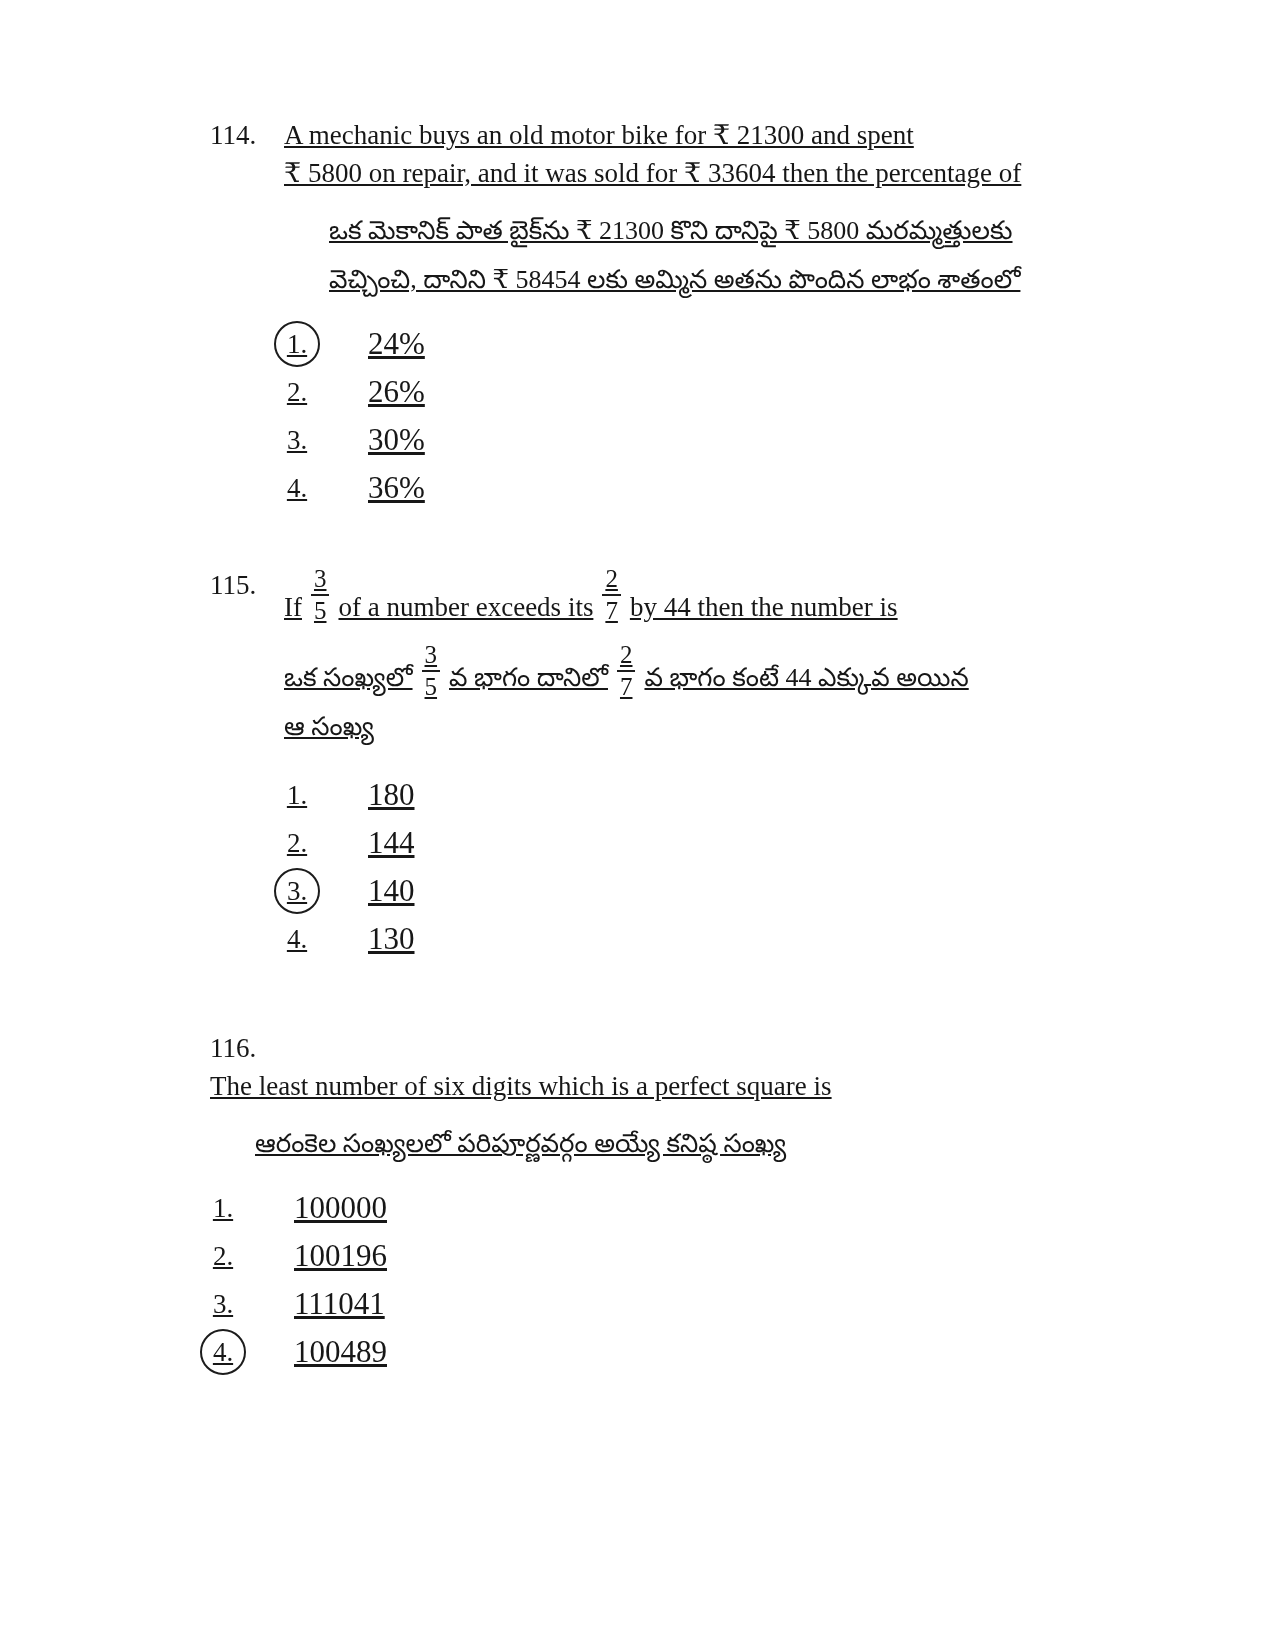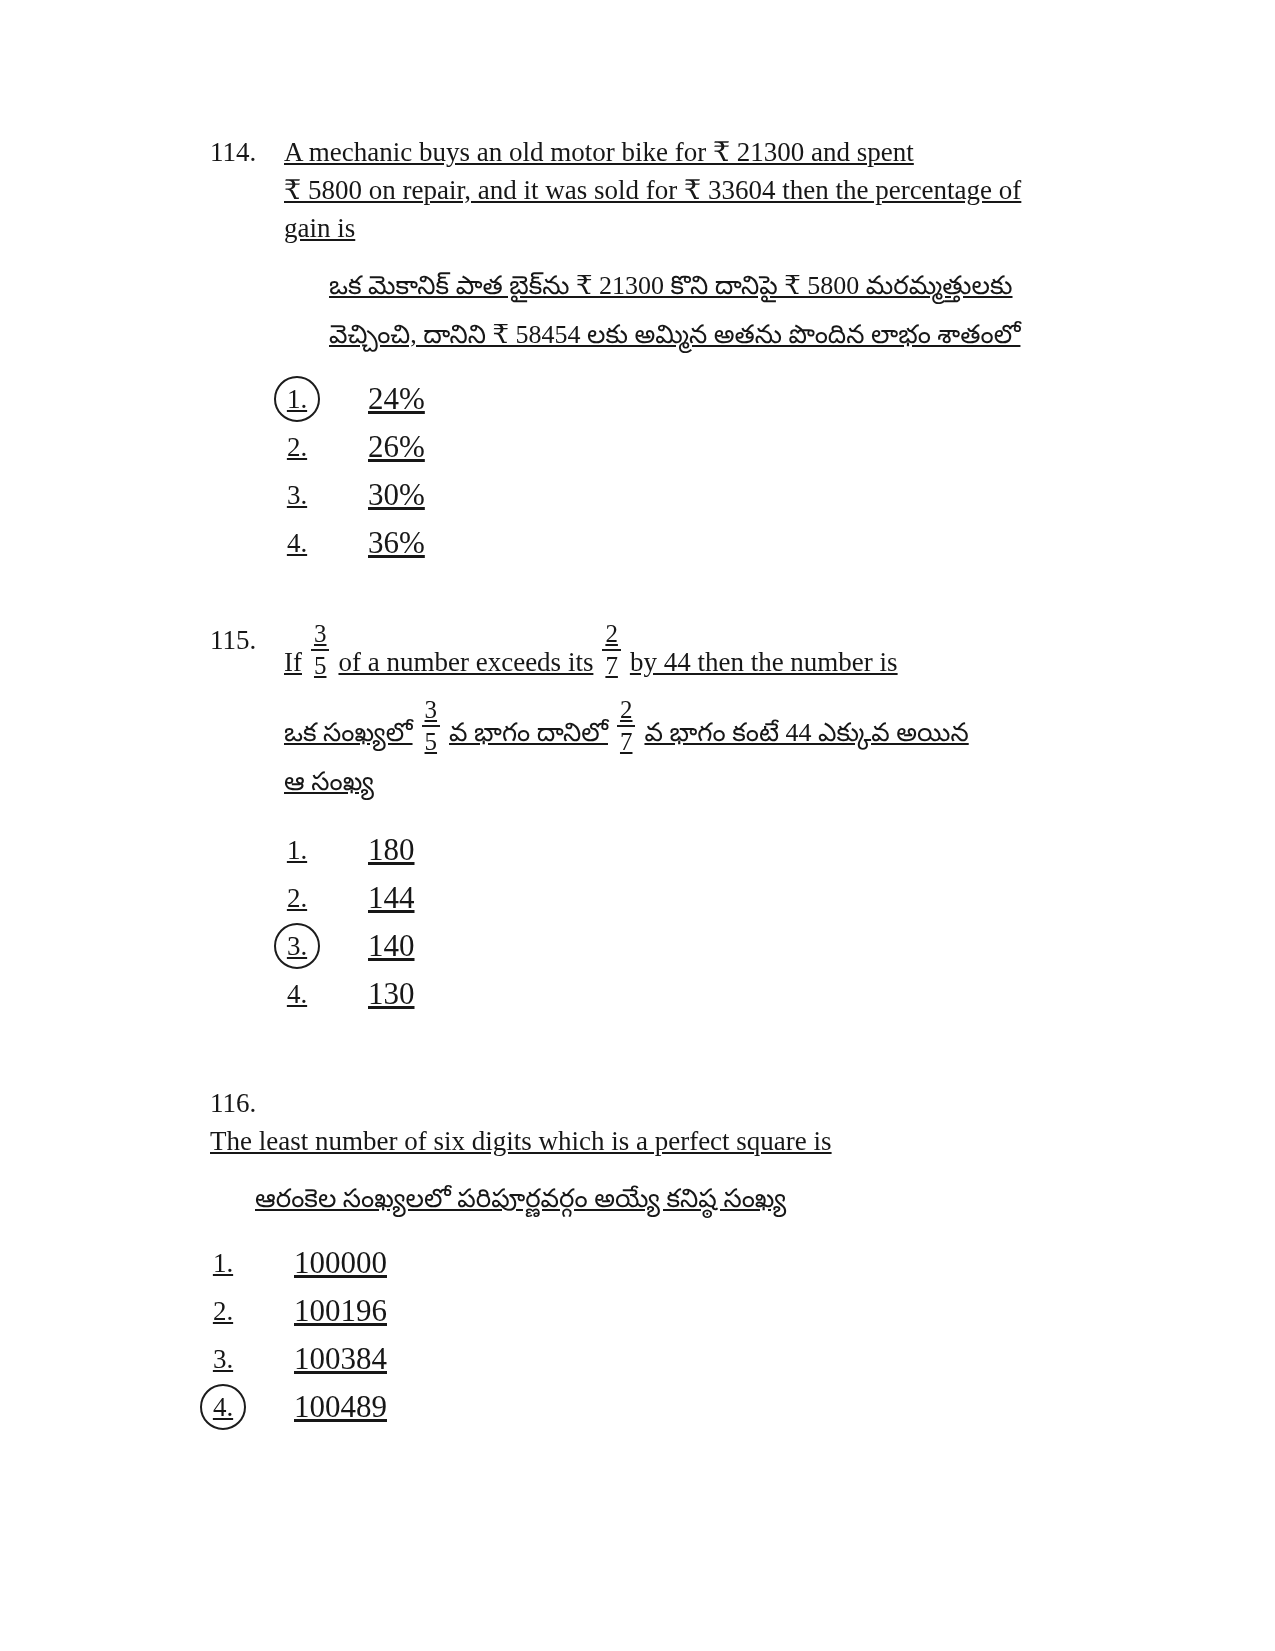--- a/index.html
+++ b/index.html
@@ -9,21 +9,21 @@
     width: 1275px;
     height: 1651px;
     background: #ffffff;
     overflow: hidden;
     font-family: "Liberation Serif", "DejaVu Serif", serif;
     color: #171717;
   }
   .content {
     position: absolute;
     left: 210px;
-    top: 133px;
+    top: 116px;
     width: 830px;
   }
   .question { display: flex; align-items: flex-start; }
   .q115 { margin-top: 54px; }
   .q116 { margin-top: 66px; flex-direction: column; }
   .qnum {
     width: 74px;
     flex-shrink: 0;
     font-size: 27px;
     line-height: 38px;
@@ -79,21 +79,20 @@
 <body>
 
 <div class="page">
   <main class="content">
 
     <section class="question">
       <div class="qnum">114.</div>
       <div class="qbody">
         <p class="en">A mechanic buys an old motor bike for ₹ 21300 and spent</p>
         <p class="en">₹ 5800 on repair, and it was sold for ₹ 33604 then the percentage of</p>
-        <p class="en">gain is</p>
         <div class="te-block">
           <p class="te">ఒక మెకానిక్ పాత బైక్‌ను ₹ 21300 కొని దానిపై ₹ 5800 మరమ్మత్తులకు</p>
           <p class="te">వెచ్చించి, దానిని ₹ 58454 లకు అమ్మిన అతను పొందిన లాభం శాతంలో</p>
         </div>
         <div class="options">
           <div class="opt">
             <span class="opt-label circled">1.</span>
             <span class="opt-value">24%</span>
           </div>
           <div class="opt">
@@ -174,21 +173,21 @@
           <div class="opt">
             <span class="opt-label">1.</span>
             <span class="opt-value">100000</span>
           </div>
           <div class="opt">
             <span class="opt-label">2.</span>
             <span class="opt-value">100196</span>
           </div>
           <div class="opt">
             <span class="opt-label">3.</span>
-            <span class="opt-value">100384</span>
+            <span class="opt-value">111041</span>
           </div>
           <div class="opt">
             <span class="opt-label circled">4.</span>
             <span class="opt-value">100489</span>
           </div>
         </div>
       </div>
     </section>
 
   </main>

